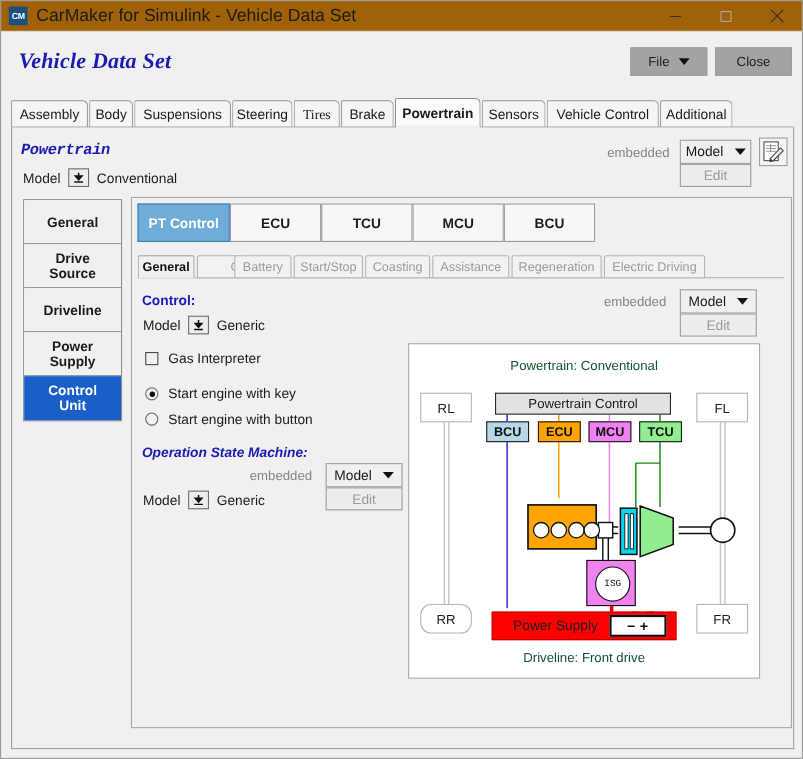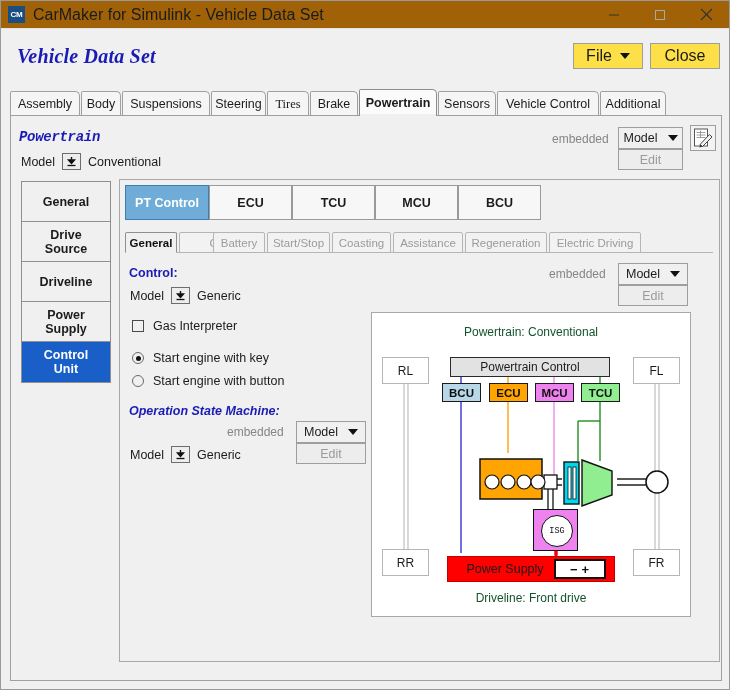--- a/index.html
+++ b/index.html
@@ -16,21 +16,21 @@
   .tb-icon{position:absolute;left:7px;top:5px;width:17px;height:17px;background:#1b4f82;color:#fff;font-size:8px;font-weight:bold;
            display:flex;align-items:center;justify-content:center;letter-spacing:-.3px;font-family:"Liberation Sans",sans-serif;}
   .tb-title{position:absolute;left:32px;top:5px;font-size:16px;color:#1b1b1b;white-space:nowrap;}
   .wbtn{position:absolute;top:0;width:46px;height:27px;display:flex;align-items:center;justify-content:center;font-size:13px;color:#333;}
   .wbtn.min{right:92px;} .wbtn.max{right:46px;} .wbtn.close{right:0;}
   .wbtn svg{display:block;}
 
   
   .hdr-title{position:absolute;left:16px;top:44px;font-size:20px;font-weight:bold;font-style:italic;color:#1a1ab4;
              font-family:"Liberation Serif",serif;letter-spacing:.2px;}
-  .btn{position:absolute;background:#fde047;border:1px solid #9e9e9e;box-sizing:border-box;font-size:16px;color:#1b1b1b;
+  .btn{position:absolute;background:#a3a3a3;border:1px solid #9e9e9e;box-sizing:border-box;font-size:12px;color:#1b1b1b;
        display:flex;align-items:center;justify-content:center;}
   .btn-file{left:572px;top:42px;width:70px;height:26px;}
   .btn-file .lbl{margin-right:8px;}
   .btn-close-top{left:649px;top:42px;width:70px;height:26px;}
   .caret{width:0;height:0;border-left:5px solid transparent;border-right:5px solid transparent;border-top:6px solid #111;}
 
   
   .tabstrip{position:absolute;left:9px;top:90px;width:712px;height:25px;}
   .tab{position:absolute;top:0;height:25px;background:#f5f5f5;border:1px solid #a0a0a0;border-bottom:none;box-sizing:border-box;
        font-size:12.5px;color:#1b1b1b;display:flex;align-items:center;justify-content:center;border-radius:2px 5px 0 0;}
@@ -328,21 +328,21 @@
       <circle cx="196" cy="218" r="3" fill="#fff" stroke="#111" stroke-width="1"></circle>
 
       <rect x="202" y="243" width="7" height="4" fill="#111"></rect>
       <rect x="216" y="243" width="7" height="4" fill="#111"></rect>
     </svg>
 
     <div class="ptc" style="left:78px;top:44px;width:160px;height:20px;">Powertrain Control</div>
 
     <div class="wheel" style="left:10px;top:44px;">RL</div>
     <div class="wheel" style="left:261px;top:44px;">FL</div>
-    <div class="wheel" style="left:10px;top:236px;">RR</div>
+    <div class="wheel" style="left:10px;top:236px;border-radius:10px;">RR</div>
     <div class="wheel" style="left:261px;top:236px;">FR</div>
 
     <div class="ecu-box" style="left:70px;top:70px;width:39px;background:#b8d8e8;">BCU</div>
     <div class="ecu-box" style="left:117px;top:70px;width:39px;background:#ffa400;">ECU</div>
     <div class="ecu-box" style="left:163px;top:70px;width:39px;background:#ee82ee;">MCU</div>
     <div class="ecu-box" style="left:209px;top:70px;width:39px;background:#90ee90;">TCU</div>
 
     <div class="isg" style="left:161px;top:196px;width:45px;height:42px;">
       <div class="isg-c">ISG</div>
     </div>

